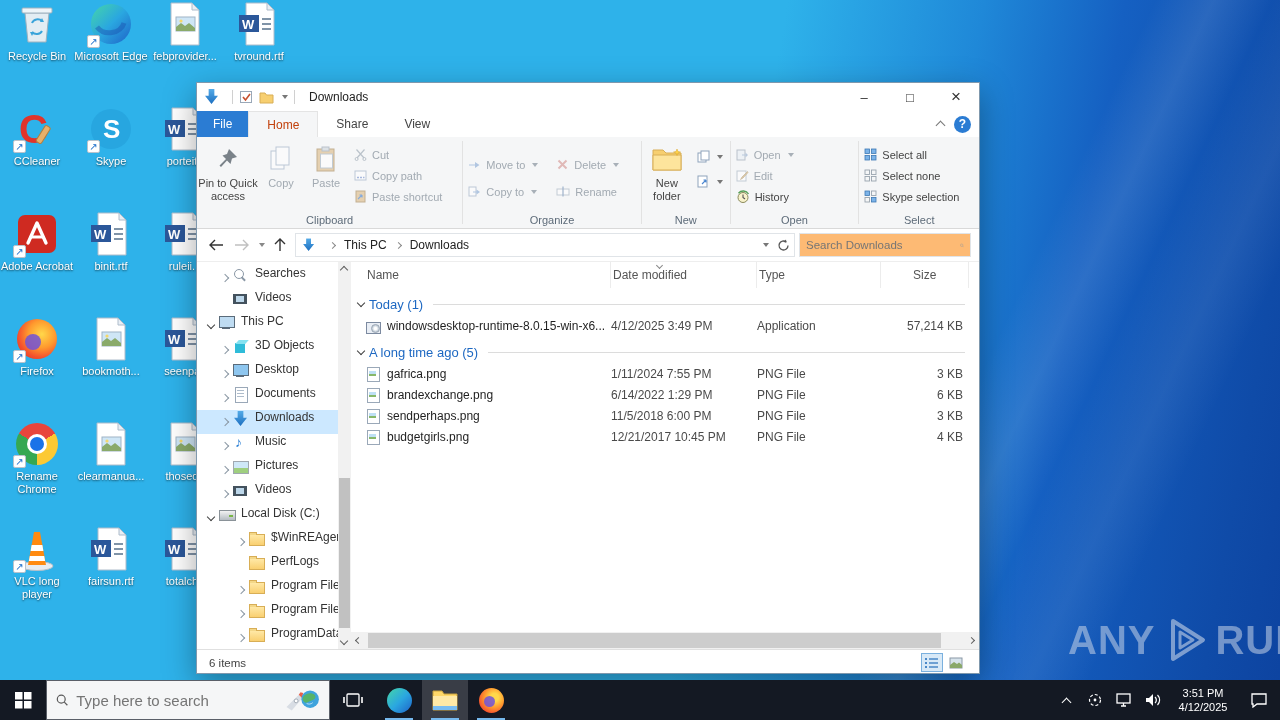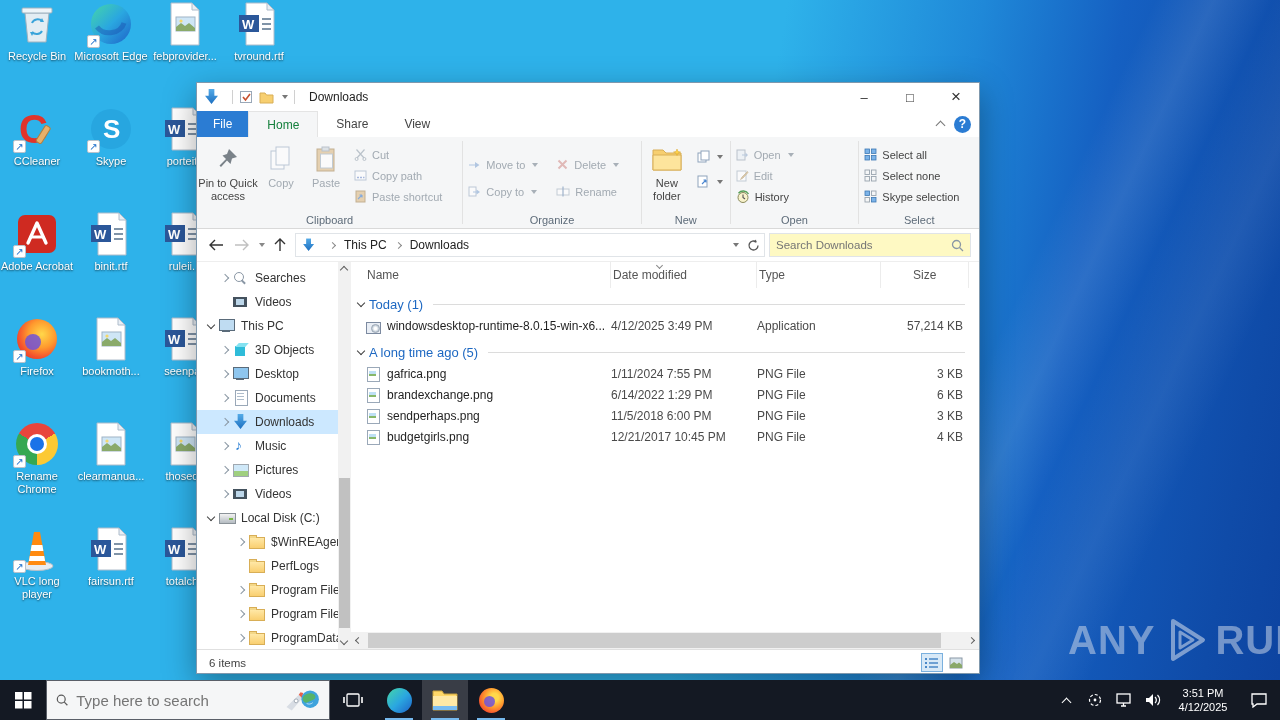--- a/index.html
+++ b/index.html
@@ -36,21 +36,21 @@
   .qat { display:flex; align-items:center; gap:6px; padding-left:6px; }
   .qat-sep { width:1px; height:14px; background:#d0d0d0; }
   .wtitle { margin-left:14px; font-size:12px; color:#222; }
   .wbtns { position:absolute; right:0; top:0; display:flex; height:100%; }
   .wbtn { width:46px; height:28px; display:flex; align-items:center; justify-content:center; font-size:13px; color:#333; }
   .wbtn.close { font-size:17px; }
   
   #tabs { height:26px; display:flex; align-items:stretch; position:relative; background:#fff; }
   .tab { padding:0 18px; display:flex; align-items:center; font-size:12px; color:#444; }
   .tab-file { background:#2b7cd3; color:#fff; padding:0 16px; }
-  .tab-home { background:#f5f6f7; border:1px solid #e4e4e4; border-bottom:none; color:#15803d; }
+  .tab-home { background:#f5f6f7; border:1px solid #e4e4e4; border-bottom:none; color:#c2410c; }
   .tab-right { position:absolute; right:8px; top:0; height:100%; display:flex; align-items:center; gap:10px; }
   .chev-up { width:7px; height:7px; border-top:1.5px solid #777; border-right:1.5px solid #777; transform:rotate(-45deg); margin-top:3px; }
   .helpq { width:17px; height:17px; border-radius:50%; background:#2b7cd3; color:#fff; font-size:12px; font-weight:bold;
     display:flex; align-items:center; justify-content:center; }
   
   #ribbon { height:92px; background:#f5f6f7; border-bottom:1px solid #d9d9d9; display:flex; }
   .rgroup { position:relative; height:100%; padding-top:3px; }
   .rgsep { width:1px; background:#e2e2e2; margin:4px 0; }
   .rglabel { position:absolute; bottom:2px; left:0; right:0; text-align:center; font-size:11px; color:#5d6b79; }
   .rg-body { display:flex; height:72px; }
@@ -62,26 +62,26 @@
   .dis svg { opacity:.55; }
   .car { width:0; height:0; border-left:3px solid transparent; border-right:3px solid transparent; border-top:4px solid #777; margin-left:2px; flex:none; }
   .dis .car { border-top-color:#a8b0b8; }
   
   #addr { height:32px; display:flex; align-items:center; padding:0 8px; gap:4px; background:#fff; }
   .navbtn { width:22px; height:22px; display:flex; align-items:center; justify-content:center; }
   .addrbox { flex:1; height:24px; border:1px solid #e0e4e8; display:flex; align-items:center; padding:0 4px; gap:4px; background:#fff; }
   .crumb { font-size:12px; color:#222; padding:0 2px; }
   .bc-chev { width:5px; height:5px; border-top:1.2px solid #888; border-right:1.2px solid #888; transform:rotate(45deg); margin:0 3px; flex:none; }
   .addr-right { margin-left:auto; display:flex; align-items:center; gap:8px; }
-  .searchbox { width:202px; height:24px; border:1px solid #e0e4e8; display:flex; align-items:center; padding:0 6px; background:#fef9c3; }
+  .searchbox { width:172px; height:24px; border:1px solid #e0e4e8; display:flex; align-items:center; padding:0 6px; background:#fdba74; }
   .searchbox input { border:none; outline:none; flex:1; font-size:11.5px; color:#444; font-family:"Liberation Sans",sans-serif; background:transparent; }
   
   #main { display:flex; height:388px; border-top:1px solid #eee; }
   #navpane { width:141px; flex:none; padding-top:4px; overflow:hidden; }
-  .nav-item { display:flex; align-items:center; height:24px; font-size:12px; color:#333; white-space:nowrap; }
+  .nav-item { display:flex; align-items:flex-start; height:24px; font-size:12px; color:#333; white-space:nowrap; }
   .nav-item.k-sel-true { background:#cce8ff; }
   .k-lvl-0 { padding-left:8px; } .k-lvl-1 { padding-left:22px; } .k-lvl-2 { padding-left:38px; }
   .exp { width:13px; height:24px; position:relative; flex:none; }
   .k-exp-c::before { content:""; position:absolute; top:9px; left:3px; width:5px; height:5px;
     border-top:1.2px solid #8a97a3; border-right:1.2px solid #8a97a3; transform:rotate(45deg); }
   .k-exp-e::before { content:""; position:absolute; top:8px; left:3px; width:5px; height:5px;
     border-right:1.5px solid #404040; border-bottom:1.5px solid #404040; transform:rotate(45deg); }
   .nicon { width:18px; height:18px; position:relative; flex:none; margin-right:5px; }
   .nicon::before, .nicon::after { content:""; position:absolute; }
   .k-icon-search::before { width:8px; height:8px; border:1.5px solid #8a97a5; border-radius:50%; left:2px; top:3px; }

